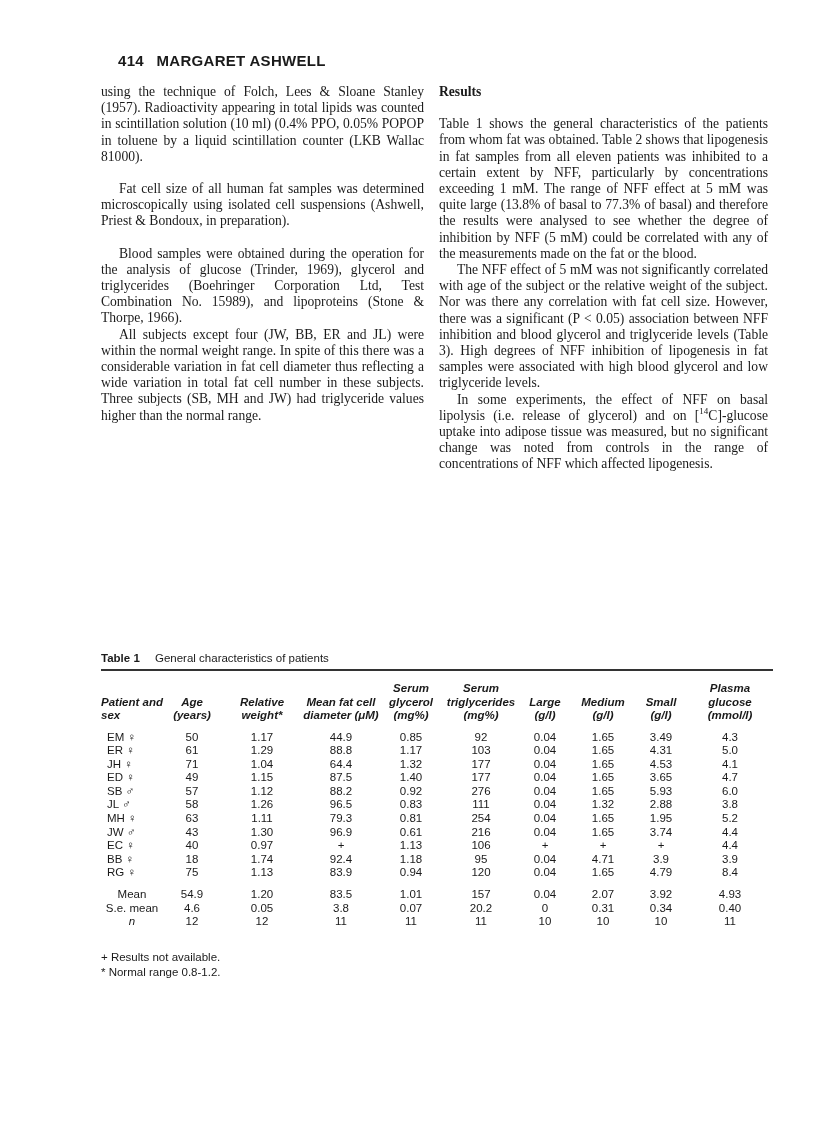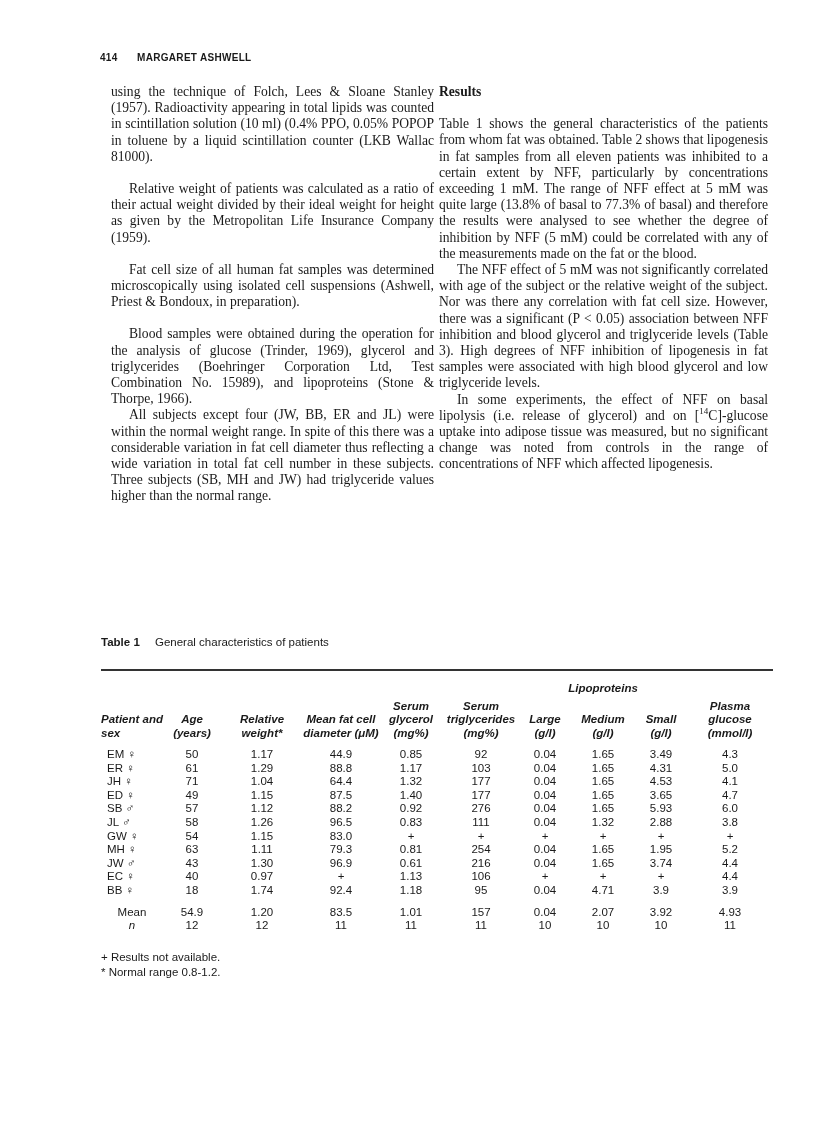--- a/index.html
+++ b/index.html
@@ -1,28 +1,28 @@
 <!DOCTYPE html>
 <html><head>
 <meta charset="utf-8">
 <style>
   html, body { margin: 0; padding: 0; background: #ffffff; }
   body { width: 816px; height: 1127px; position: relative; overflow: hidden; color: #1a1a1a; }
-  .running-head { position: absolute; left: 100px; top: 52px; font-family: "Liberation Sans", sans-serif; font-weight: bold; font-size: 10px; letter-spacing: 0.3px; }
+  .running-head { position: absolute; left: 118px; top: 52px; font-family: "Liberation Sans", sans-serif; font-weight: bold; font-size: 15px; letter-spacing: 0.3px; }
   .running-head .pnum { display: inline-block; width: 34px; }
   .col { position: absolute; top: 84px; width: 323px; font-family: "Liberation Serif", serif; font-size: 13.6px; line-height: 16.2px; text-align: justify; }
-  .col.left { left: 101px; margin-left: 10px; }
+  .col.left { left: 101px; }
   .col.right { left: 439px; width: 329px; }
   .col p { margin: 0 0 16px 0; text-indent: 0; }
   .col p.ind { text-indent: 18px; }
   .col p.tight { margin-bottom: 0; }
   .col h2 { font-size: 13.6px; font-weight: bold; margin: 0 0 16px 0; }
   sup { font-size: 9px; line-height: 0; }
 
-  .table-caption { position: absolute; left: 101px; top: 636px; font-family: "Liberation Sans", sans-serif; font-size: 11.5px; }
+  .table-caption { position: absolute; left: 101px; top: 652px; font-family: "Liberation Sans", sans-serif; font-size: 11.5px; }
   .table-caption .tnum { font-weight: bold; margin-right: 12px; }
   .rule { position: absolute; left: 101px; width: 672px; height: 1.5px; background: #333; top: 669px; }
 
   table.data { position: absolute; left: 101px; top: 682px; width: 672px; border-collapse: collapse; font-family: "Liberation Sans", sans-serif; font-size: 11.5px; }
   table.data th { font-style: italic; font-weight: bold; font-size: 11.5px; line-height: 13.5px; vertical-align: bottom; padding: 0 0 8px 0; }
   table.data td { padding: 0; line-height: 13.6px; text-align: center; }
   table.data td.name { text-align: left; padding-left: 6px; }
   table.data td.label { text-align: center; }
   table.data tr.gap td { padding-top: 8px; }
   .lipo-head { font-style: italic; font-weight: bold; }
@@ -31,21 +31,20 @@
 </head>
 <body>
 
 <div class="running-head">
   <span class="pnum">414</span>
   <span>MARGARET ASHWELL</span>
 </div>
 
 <div class="col left">
   <p>using the technique of Folch, Lees &amp; Sloane Stanley (1957). Radioactivity appearing in total lipids was counted in scintillation solution (10 ml) (0.4% PPO, 0.05% POPOP in toluene by a liquid scintillation counter (LKB Wallac 81000).</p>
-  <p class="ind">Relative weight of patients was calculated as a ratio of their actual weight divided by their ideal weight for height as given by the Metropolitan Life Insurance Company (1959).</p>
   <p class="ind">Fat cell size of all human fat samples was determined microscopically using isolated cell suspensions (Ashwell, Priest &amp; Bondoux, in preparation).</p>
   <p class="ind tight">Blood samples were obtained during the operation for the analysis of glucose (Trinder, 1969), glycerol and triglycerides (Boehringer Corporation Ltd, Test Combination No. 15989), and lipoproteins (Stone &amp; Thorpe, 1966).</p>
   <p class="ind">All subjects except four (JW, BB, ER and JL) were within the normal weight range. In spite of this there was a considerable variation in fat cell diameter thus reflecting a wide variation in total fat cell number in these subjects. Three subjects (SB, MH and JW) had triglyceride values higher than the normal range.</p>
 </div>
 
 <div class="col right">
   <h2>Results</h2>
   <p class="tight">Table 1 shows the general characteristics of the patients from whom fat was obtained. Table 2 shows that lipogenesis in fat samples from all eleven patients was inhibited to a certain extent by NFF, particularly by concentrations exceeding 1 mM. The range of NFF effect at 5 mM was quite large (13.8% of basal to 77.3% of basal) and therefore the results were analysed to see whether the degree of inhibition by NFF (5 mM) could be correlated with any of the measurements made on the fat or the blood.</p>
   <p class="ind tight">The NFF effect of 5 mM was not significantly correlated with age of the subject or the relative weight of the subject. Nor was there any correlation with fat cell size. However, there was a significant (P &lt; 0.05) association between NFF inhibition and blood glycerol and triglyceride levels (Table 3). High degrees of NFF inhibition of lipogenesis in fat samples were associated with high blood glycerol and low triglyceride levels.</p>
   <p class="ind"><span>In some experiments, the effect of NFF on basal lipolysis (i.e. release of glycerol) and on [</span><sup>14</sup><span>C]-glucose uptake into adipose tissue was measured, but no significant change was noted from controls in the range of concentrations of NFF which affected lipogenesis.</span></p>
@@ -64,25 +63,20 @@
       <col style="width:82px">
       <col style="width:76px">
       <col style="width:64px">
     <col style="width:76px">
       <col style="width:52px">
       <col style="width:64px">
       <col style="width:52px">
       <col style="width:86px">
   </colgroup>
   <thead>
-    <tr>
-      <th colspan="6"></th>
-      <th colspan="3" class="lipo-head" style="padding-bottom:4px;">Lipoproteins</th>
-      <th></th>
-    </tr>
     <tr id="hdr">
         <th style="text-align: left;">Patient and sex</th>
         <th>Age (years)</th>
         <th>Relative weight*</th>
         <th>Mean fat cell diameter (μM)</th>
         <th>Serum glycerol (mg%)</th>
         <th>Serum triglycerides (mg%)</th>
         <th>Large (g/l)</th>
         <th>Medium (g/l)</th>
         <th>Small (g/l)</th>
@@ -156,32 +150,20 @@
         <td>1.26</td>
         <td>96.5</td>
         <td>0.83</td>
         <td>111</td>
         <td>0.04</td>
         <td>1.32</td>
         <td>2.88</td>
         <td>3.8</td>
       </tr>
       <tr>
-        <td class="name">GW ♀</td>
-        <td>54</td>
-        <td>1.15</td>
-        <td>83.0</td>
-        <td>+</td>
-        <td>+</td>
-        <td>+</td>
-        <td>+</td>
-        <td>+</td>
-        <td>+</td>
-      </tr>
-      <tr>
         <td class="name">MH ♀</td>
         <td>63</td>
         <td>1.11</td>
         <td>79.3</td>
         <td>0.81</td>
         <td>254</td>
         <td>0.04</td>
         <td>1.65</td>
         <td>1.95</td>
         <td>5.2</td>
@@ -214,34 +196,58 @@
         <td class="name">BB ♀</td>
         <td>18</td>
         <td>1.74</td>
         <td>92.4</td>
         <td>1.18</td>
         <td>95</td>
         <td>0.04</td>
         <td>4.71</td>
         <td>3.9</td>
         <td>3.9</td>
+      </tr>
+      <tr>
+        <td class="name">RG ♀</td>
+        <td>75</td>
+        <td>1.13</td>
+        <td>83.9</td>
+        <td>0.94</td>
+        <td>120</td>
+        <td>0.04</td>
+        <td>1.65</td>
+        <td>4.79</td>
+        <td>8.4</td>
       </tr>
       <tr class="gap">
         <td class="label">Mean</td>
         <td>54.9</td>
         <td>1.20</td>
         <td>83.5</td>
         <td>1.01</td>
         <td>157</td>
         <td>0.04</td>
         <td>2.07</td>
         <td>3.92</td>
         <td>4.93</td>
       </tr>
       <tr>
+        <td class="label">S.e. mean</td>
+        <td>4.6</td>
+        <td>0.05</td>
+        <td>3.8</td>
+        <td>0.07</td>
+        <td>20.2</td>
+        <td>0</td>
+        <td>0.31</td>
+        <td>0.34</td>
+        <td>0.40</td>
+      </tr>
+      <tr>
         <td class="label" style="font-style: italic;">n</td>
         <td>12</td>
         <td>12</td>
         <td>11</td>
         <td>11</td>
         <td>11</td>
         <td>10</td>
         <td>10</td>
         <td>10</td>
         <td>11</td>

